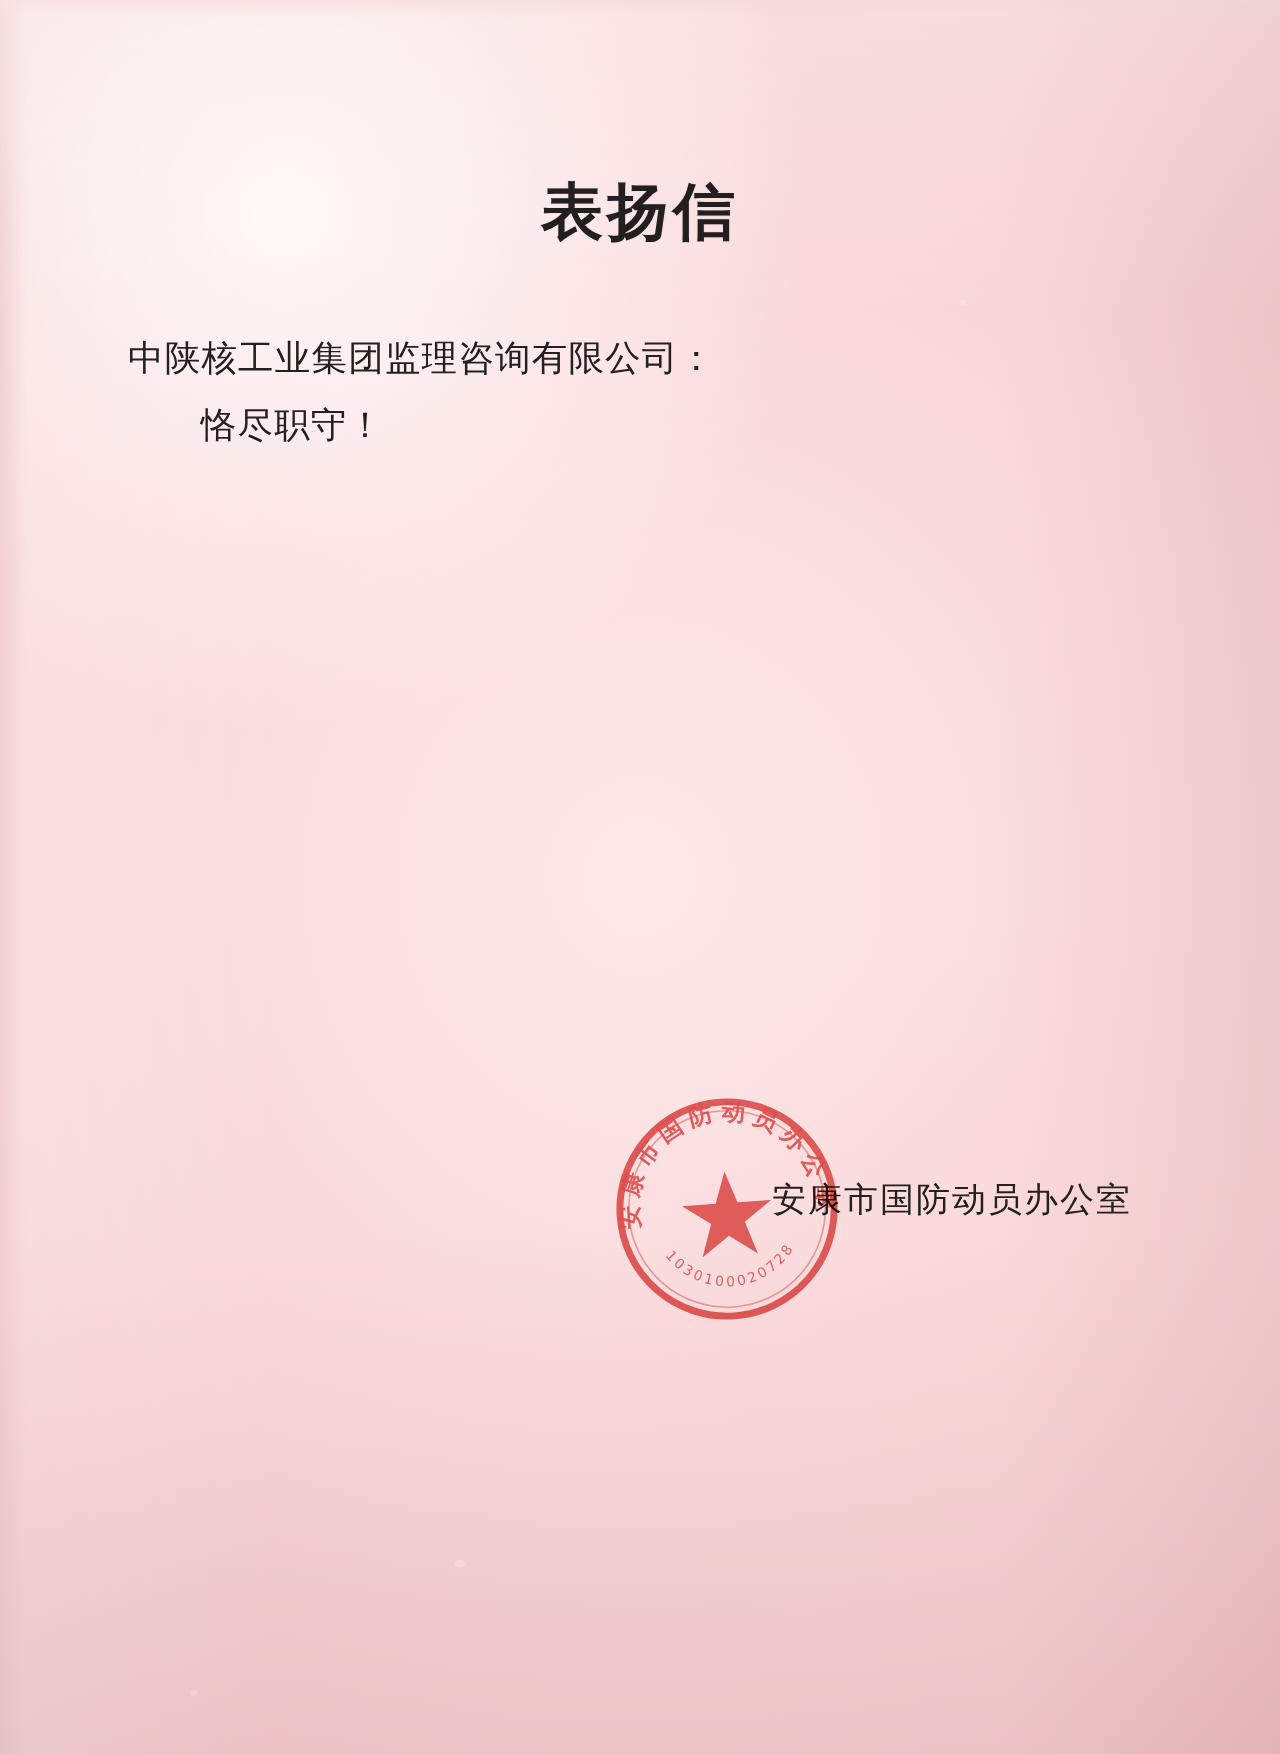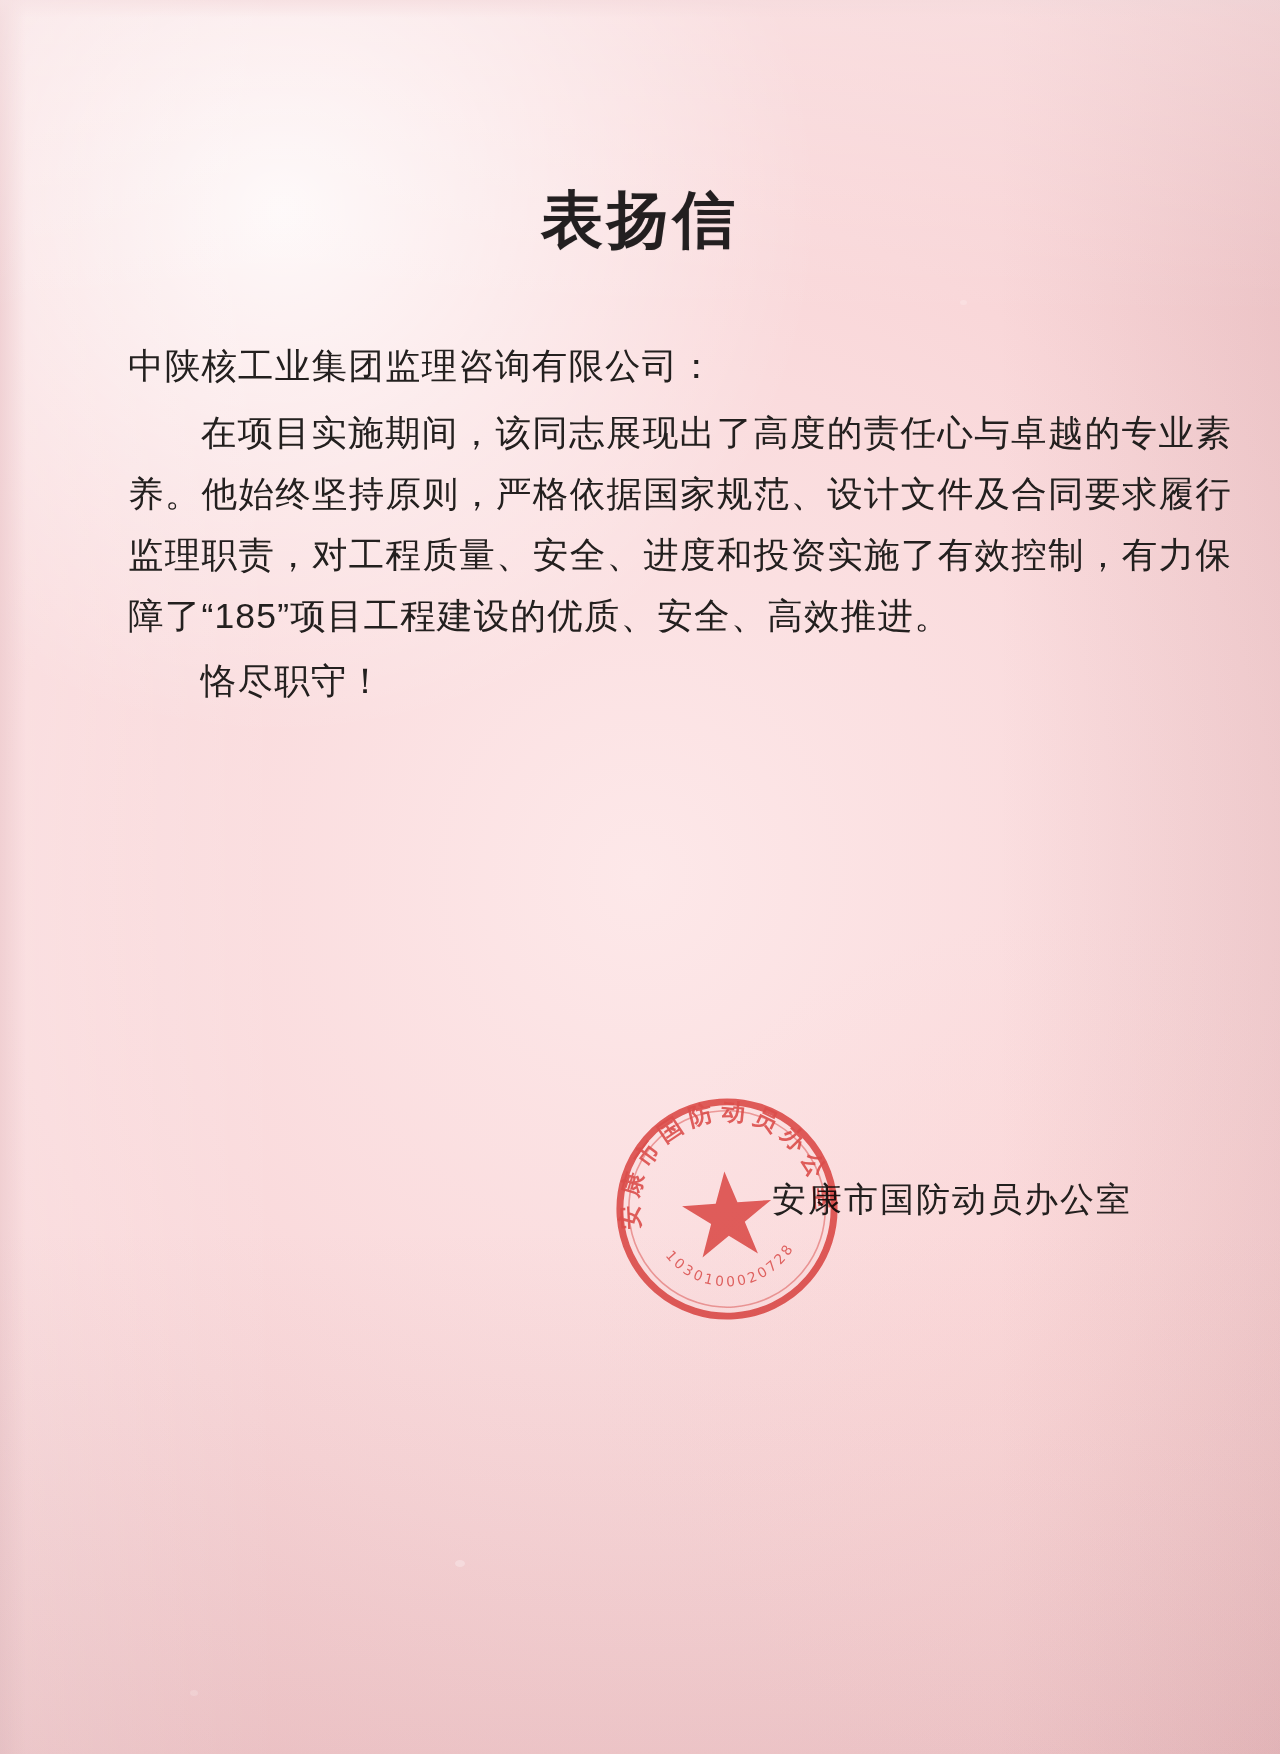--- a/index.html
+++ b/index.html
@@ -45,42 +45,42 @@
   .edge-top {
     position: absolute;
     left: 0; right: 0; top: 0; height: 18px;
     background: linear-gradient(180deg, #f0cbce 0%, rgba(240,203,206,0) 100%);
     opacity: .7;
   }
 
   
   .content {
     position: absolute;
-    left: 0; right: 0; top: 8px;
+    left: 0; right: 0; top: 0;
     z-index: 3;
   }
 
   .doc-title {
     text-align: center;
     font-family: "DejaVu Serif", serif;
     font-weight: 700;
     font-size: 62px;
     letter-spacing: 4px;
     color: #231f20;
     margin: 170px 0 0 0;
     text-shadow: 0 0 1px rgba(0,0,0,0.25);
   }
 
   .body-block {
     margin: 74px 48px 0 128px;
     color: #23201f;
     font-size: 35.5px;
     line-height: 1.72;
     letter-spacing: 1.2px;
-    font-family: Liberation Sans, sans-serif;
+    font-family: Liberation Serif, serif;
     text-align: justify;
     text-justify: inter-ideograph;
   }
 
   .salutation {
     margin-bottom: 6px;
   }
 
   .para {
     text-indent: 2.05em;
@@ -139,21 +139,20 @@
 <div class="speck" style="left:190px;top:1690px;width:8px;height:6px;opacity:.35;"></div>
 
 <div class="content">
 
   <h1 class="doc-title">表扬信</h1>
 
   <div class="body-block">
     <div class="salutation">中陕核工业集团监理咨询有限公司：</div>
 
 
-    <p class="para">在项目实施期间，该同志展现出了高度的责任心与卓越的专业素养。他始终坚持原则，严格依据国家规范、设计文件及合同要求履行监理职责，对工程质量、安全、进度和投资实施了有效控制，有力保障了“185”项目工程建设的优质、安全、高效推进。</p>
 
 
     <p class="para">恪尽职守！</p>
   </div>
 </div>
 
 <div class="seal">
   <svg viewBox="0 0 240 240" xmlns="http://www.w3.org/2000/svg">
     <defs>
       <path id="sealTopArc" d="M 30 120 A 90 90 0 0 1 210 120"></path>

